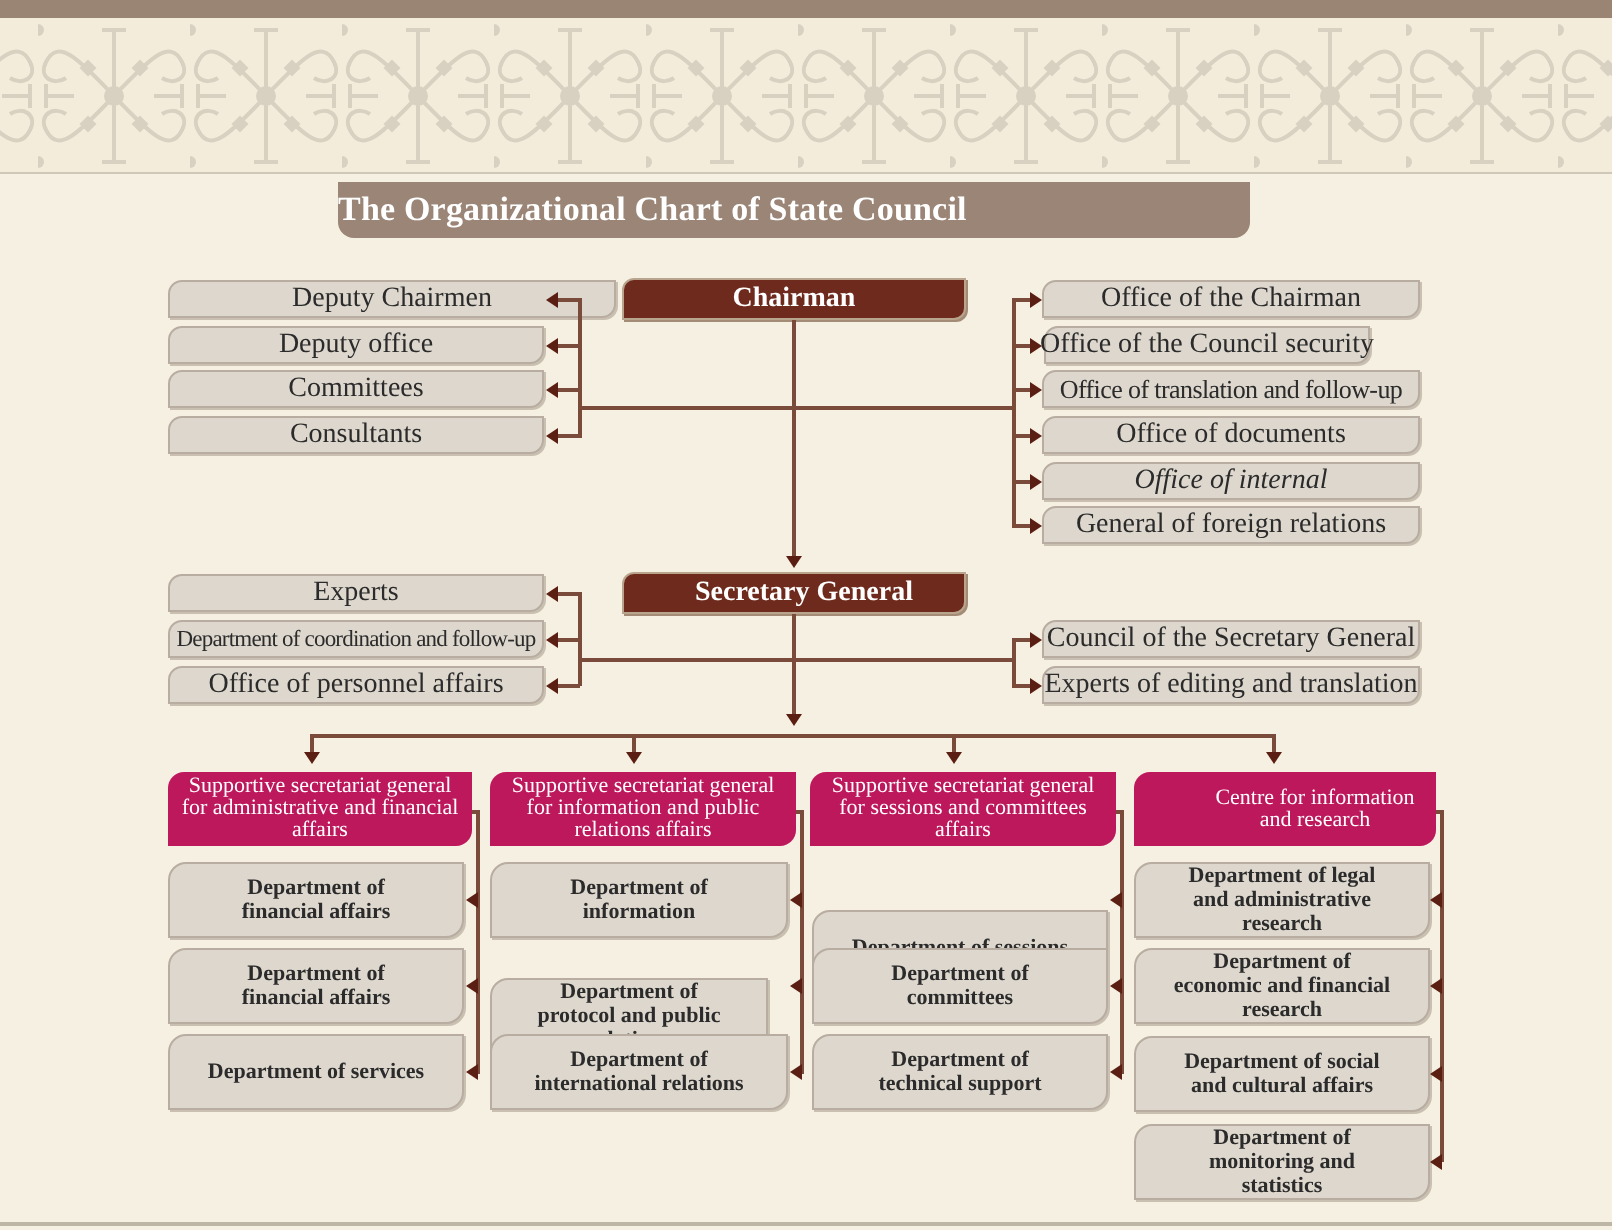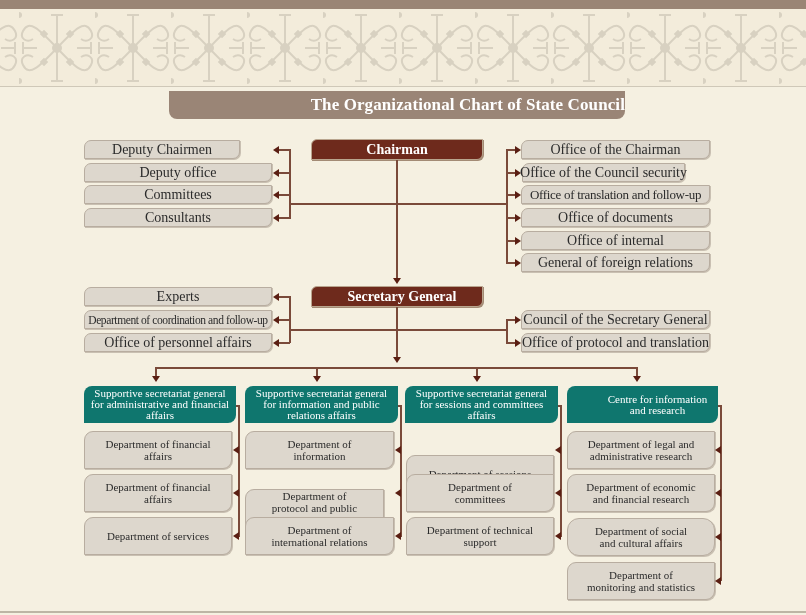--- a/index.html
+++ b/index.html
@@ -24,21 +24,21 @@
     position: absolute; left: 0; top: 611px; width: 806px; height: 2px;
     background: #bdb5a5;
   }
   .title-bar {
     position: absolute; left: 169px; top: 91px; width: 456px; height: 28px;
     background: #9a8576;
     border-radius: 0 0 8px 8px;
     color: #fff;
     font-weight: bold;
     font-size: 17px;
-    text-align: right;
+    text-align: left;
     line-height: 28px;
     letter-spacing: 0.1px;
   }
   .box {
     position: absolute;
     background: #ddd7cd;
     border: 1px solid #b8ada0;
     border-radius: 7px 0 7px 0;
     color: #2b2b2b;
     text-align: center;
@@ -52,36 +52,37 @@
   .box.main {
     background: #6e2a1c;
     border: 1px solid #b9a58e;
     color: #fff;
     font-weight: bold;
     font-size: 14px;
     border-radius: 6px 0 6px 0;
     box-shadow: 1px 1px 0 #a38b75;
   }
   .box.header {
-    background: #0f766e;
+    background: #be185d;
     border: none;
     color: #fff;
     font-size: 11px;
     line-height: 11px;
     border-radius: 8px 0 8px 0;
     white-space: normal;
     padding: 0 6px;
     box-shadow: none;
   }
   .box.sub {
     font-size: 11px;
     line-height: 12px;
     white-space: normal;
     padding: 0 18px;
     border-radius: 9px 0 9px 0;
+    font-weight: bold;
   }
   .line { position: absolute; background: #7a4a3a; }
   .arr-l, .arr-r, .arr-d {
     position: absolute; width: 0; height: 0;
   }
   .arr-l { border-top: 4px solid transparent; border-bottom: 4px solid transparent; border-right: 6px solid #5a1e12; }
   .arr-r { border-top: 4px solid transparent; border-bottom: 4px solid transparent; border-left: 6px solid #5a1e12; }
   .arr-d { border-left: 4px solid transparent; border-right: 4px solid transparent; border-top: 6px solid #5a1e12; }
 </style>
 </head>
@@ -113,21 +114,21 @@
       </pattern>
     </defs>
     <rect x="0" y="0" width="806" height="78" fill="url(#pat)"></rect>
   </svg>
 </div>
 
 <div class="title-bar">The Organizational Chart of State Council</div>
 
 <div class="box main" style="left:311px;top:139px;width:172px;height:21px;">Chairman</div>
 
-<div class="box sm" style="left:84px;top:140px;width:156px;height:19px;">Deputy Chairmen</div>
+<div class="box sm" style="left:84px;top:140px;width:224px;height:19px;">Deputy Chairmen</div>
 <div class="box sm" style="left:84px;top:163px;width:188px;height:19px;">Deputy office</div>
 <div class="box sm" style="left:84px;top:185px;width:188px;height:19px;">Committees</div>
 <div class="box sm" style="left:84px;top:208px;width:188px;height:19px;">Consultants</div>
 
 <div class="line" style="left:289px;top:149px;width:2px;height:70px;"></div>
 <div class="line" style="left:278px;top:149px;width:12px;height:2px;"></div>
 <div class="line" style="left:278px;top:172px;width:12px;height:2px;"></div>
 <div class="line" style="left:278px;top:194px;width:12px;height:2px;"></div>
 <div class="line" style="left:278px;top:217px;width:12px;height:2px;"></div>
 <div class="arr-l" style="left:273px;top:146px;"></div>
@@ -151,21 +152,21 @@
 <div class="arr-r" style="left:515px;top:169px;"></div>
 <div class="arr-r" style="left:515px;top:191px;"></div>
 <div class="arr-r" style="left:515px;top:214px;"></div>
 <div class="arr-r" style="left:515px;top:237px;"></div>
 <div class="arr-r" style="left:515px;top:259px;"></div>
 
 <div class="box sm" style="left:521px;top:140px;width:189px;height:19px;">Office of the Chairman</div>
 <div class="box sm" style="left:522px;top:163px;width:163px;height:19px;">Office of the Council security</div>
 <div class="box xs2" style="left:521px;top:185px;width:189px;height:19px;">Office of translation and follow-up</div>
 <div class="box sm" style="left:521px;top:208px;width:189px;height:19px;">Office of documents</div>
-<div class="box sm" style="left:521px;top:231px;width:189px;height:19px;">Office of internal</div>
+<div class="box sm" style="left:521px;top:231px;width:189px;height:19px;font-style:italic;">Office of internal</div>
 <div class="box sm" style="left:521px;top:253px;width:189px;height:19px;">General of foreign relations</div>
 
 <div class="box main" style="left:311px;top:286px;width:172px;height:21px;padding-left:10px;">Secretary General</div>
 
 <div class="box sm" style="left:84px;top:287px;width:188px;height:19px;">Experts</div>
 <div class="box xs" style="left:84px;top:310px;width:188px;height:19px;">Department of coordination and follow-up</div>
 <div class="box sm" style="left:84px;top:333px;width:188px;height:19px;">Office of personnel affairs</div>
 
 <div class="line" style="left:289px;top:296px;width:2px;height:47px;"></div>
 <div class="line" style="left:278px;top:296px;width:12px;height:2px;"></div>
@@ -177,21 +178,21 @@
 
 <div class="line" style="left:290px;top:329px;width:217px;height:2px;"></div>
 
 <div class="line" style="left:506px;top:319px;width:2px;height:24px;"></div>
 <div class="line" style="left:506px;top:319px;width:10px;height:2px;"></div>
 <div class="line" style="left:506px;top:342px;width:10px;height:2px;"></div>
 <div class="arr-r" style="left:515px;top:316px;"></div>
 <div class="arr-r" style="left:515px;top:339px;"></div>
 
 <div class="box sm" style="left:521px;top:310px;width:189px;height:19px;">Council of the Secretary General</div>
-<div class="box sm" style="left:521px;top:333px;width:189px;height:19px;">Office of protocol and translation</div>
+<div class="box sm" style="left:521px;top:333px;width:189px;height:19px;">Experts of editing and translation</div>
 
 <div class="line" style="left:396px;top:307px;width:2px;height:52px;"></div>
 <div class="arr-d" style="left:393px;top:357px;"></div>
 <div class="line" style="left:155px;top:367px;width:483px;height:2px;"></div>
 
 <div class="line" style="left:155px;top:367px;width:2px;height:10px;"></div>
 <div class="line" style="left:316px;top:367px;width:2px;height:10px;"></div>
 <div class="line" style="left:476px;top:367px;width:2px;height:10px;"></div>
 <div class="line" style="left:636px;top:367px;width:2px;height:10px;"></div>
 <div class="arr-d" style="left:152px;top:376px;"></div>
@@ -227,20 +228,20 @@
 <div class="box sub" style="left:406px;top:517px;width:148px;height:38px;">Department of technical support</div>
 <div class="arr-l" style="left:555px;top:446px;"></div>
 <div class="arr-l" style="left:555px;top:489px;"></div>
 <div class="arr-l" style="left:555px;top:532px;"></div>
 
 <div class="box header" style="left:567px;top:386px;width:151px;height:37px;padding-left:36px;">Centre for information and research</div>
 <div class="line" style="left:718px;top:405px;width:4px;height:2px;"></div>
 <div class="line" style="left:720px;top:405px;width:2px;height:176px;"></div>
 <div class="box sub" style="left:567px;top:431px;width:148px;height:38px;">Department of legal and administrative research</div>
 <div class="box sub" style="left:567px;top:474px;width:148px;height:38px;">Department of economic and financial research</div>
-<div class="box sub" style="left:567px;top:518px;width:148px;height:38px;border-radius:12px;">Department of social and cultural affairs</div>
+<div class="box sub" style="left:567px;top:518px;width:148px;height:38px;">Department of social and cultural affairs</div>
 <div class="box sub" style="left:567px;top:562px;width:148px;height:38px;">Department of monitoring and statistics</div>
 <div class="arr-l" style="left:715px;top:446px;"></div>
 <div class="arr-l" style="left:715px;top:489px;"></div>
 <div class="arr-l" style="left:715px;top:533px;"></div>
 <div class="arr-l" style="left:715px;top:577px;"></div>
 
 <div class="bottom-line"></div>
 
 </body></html>

